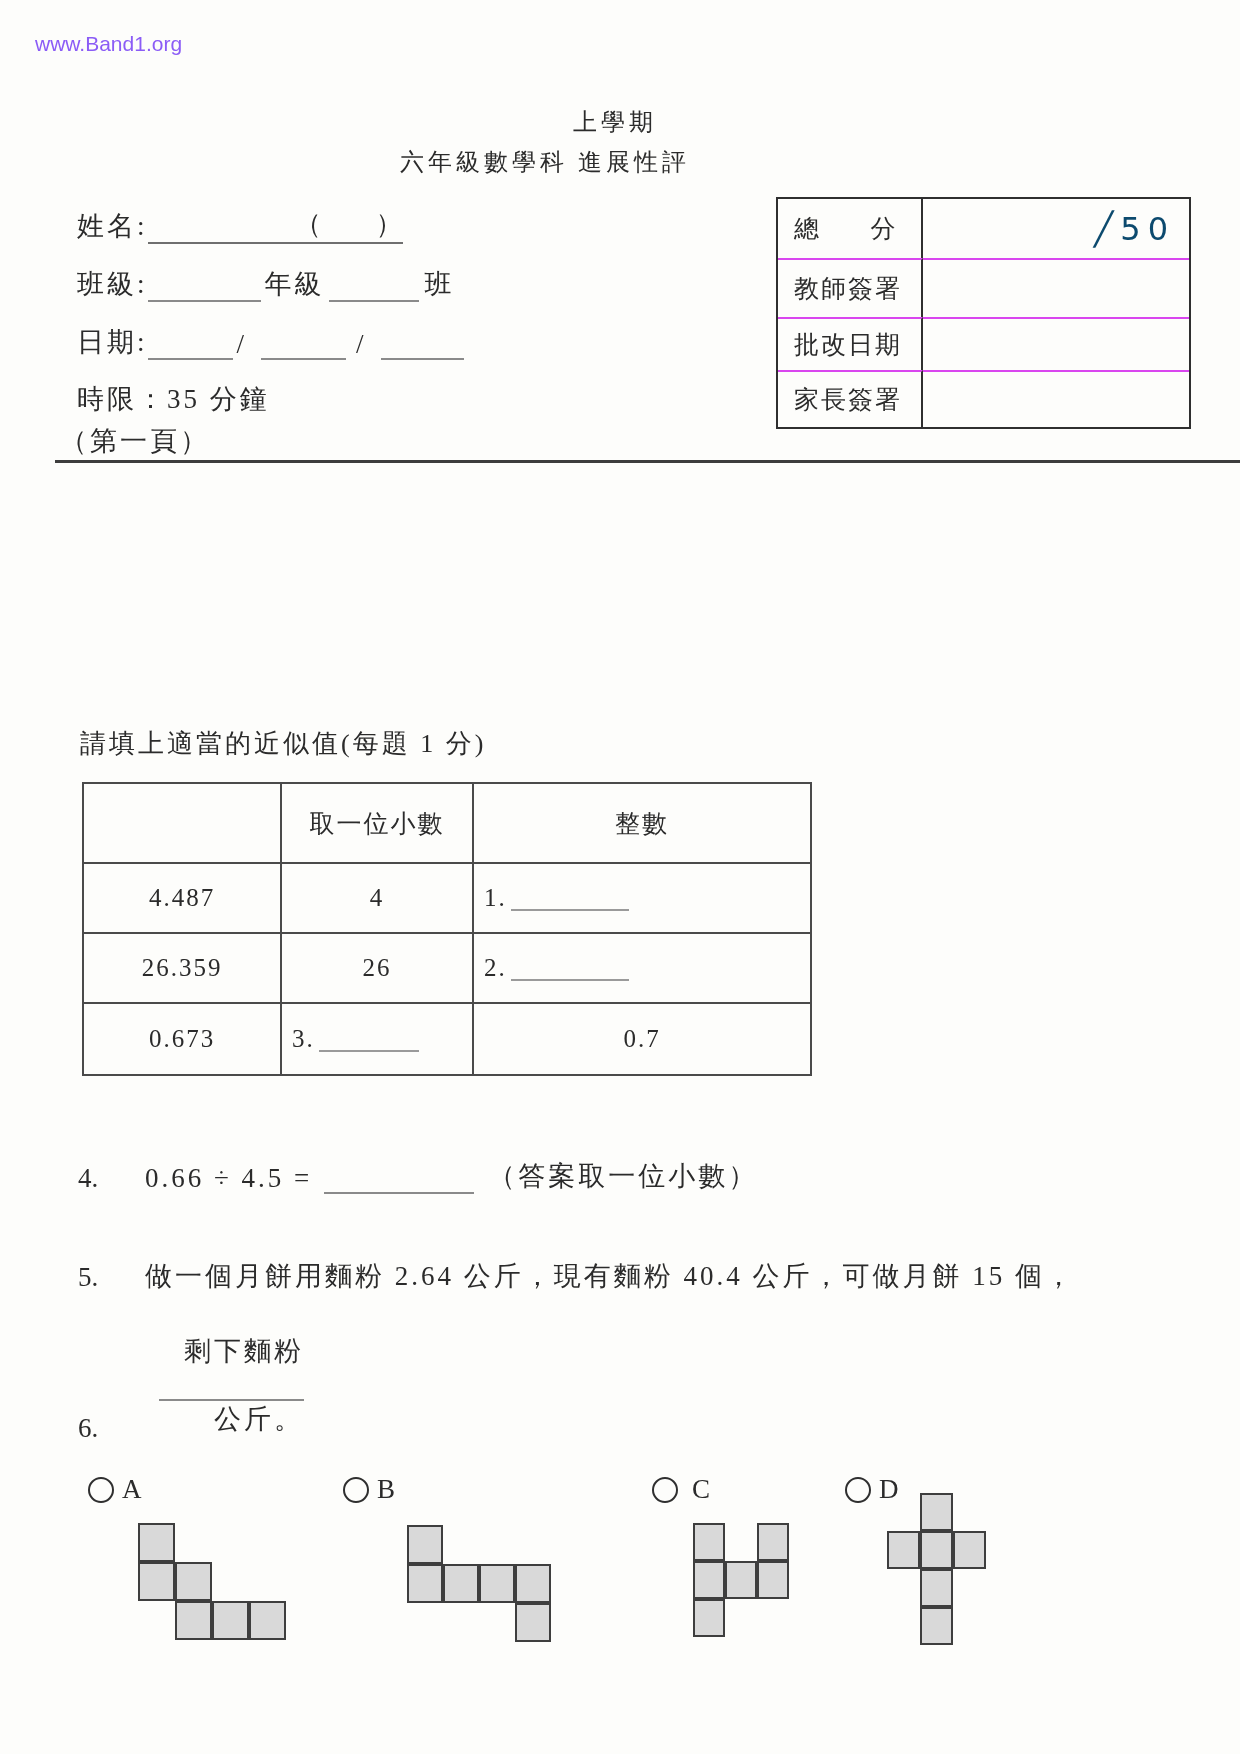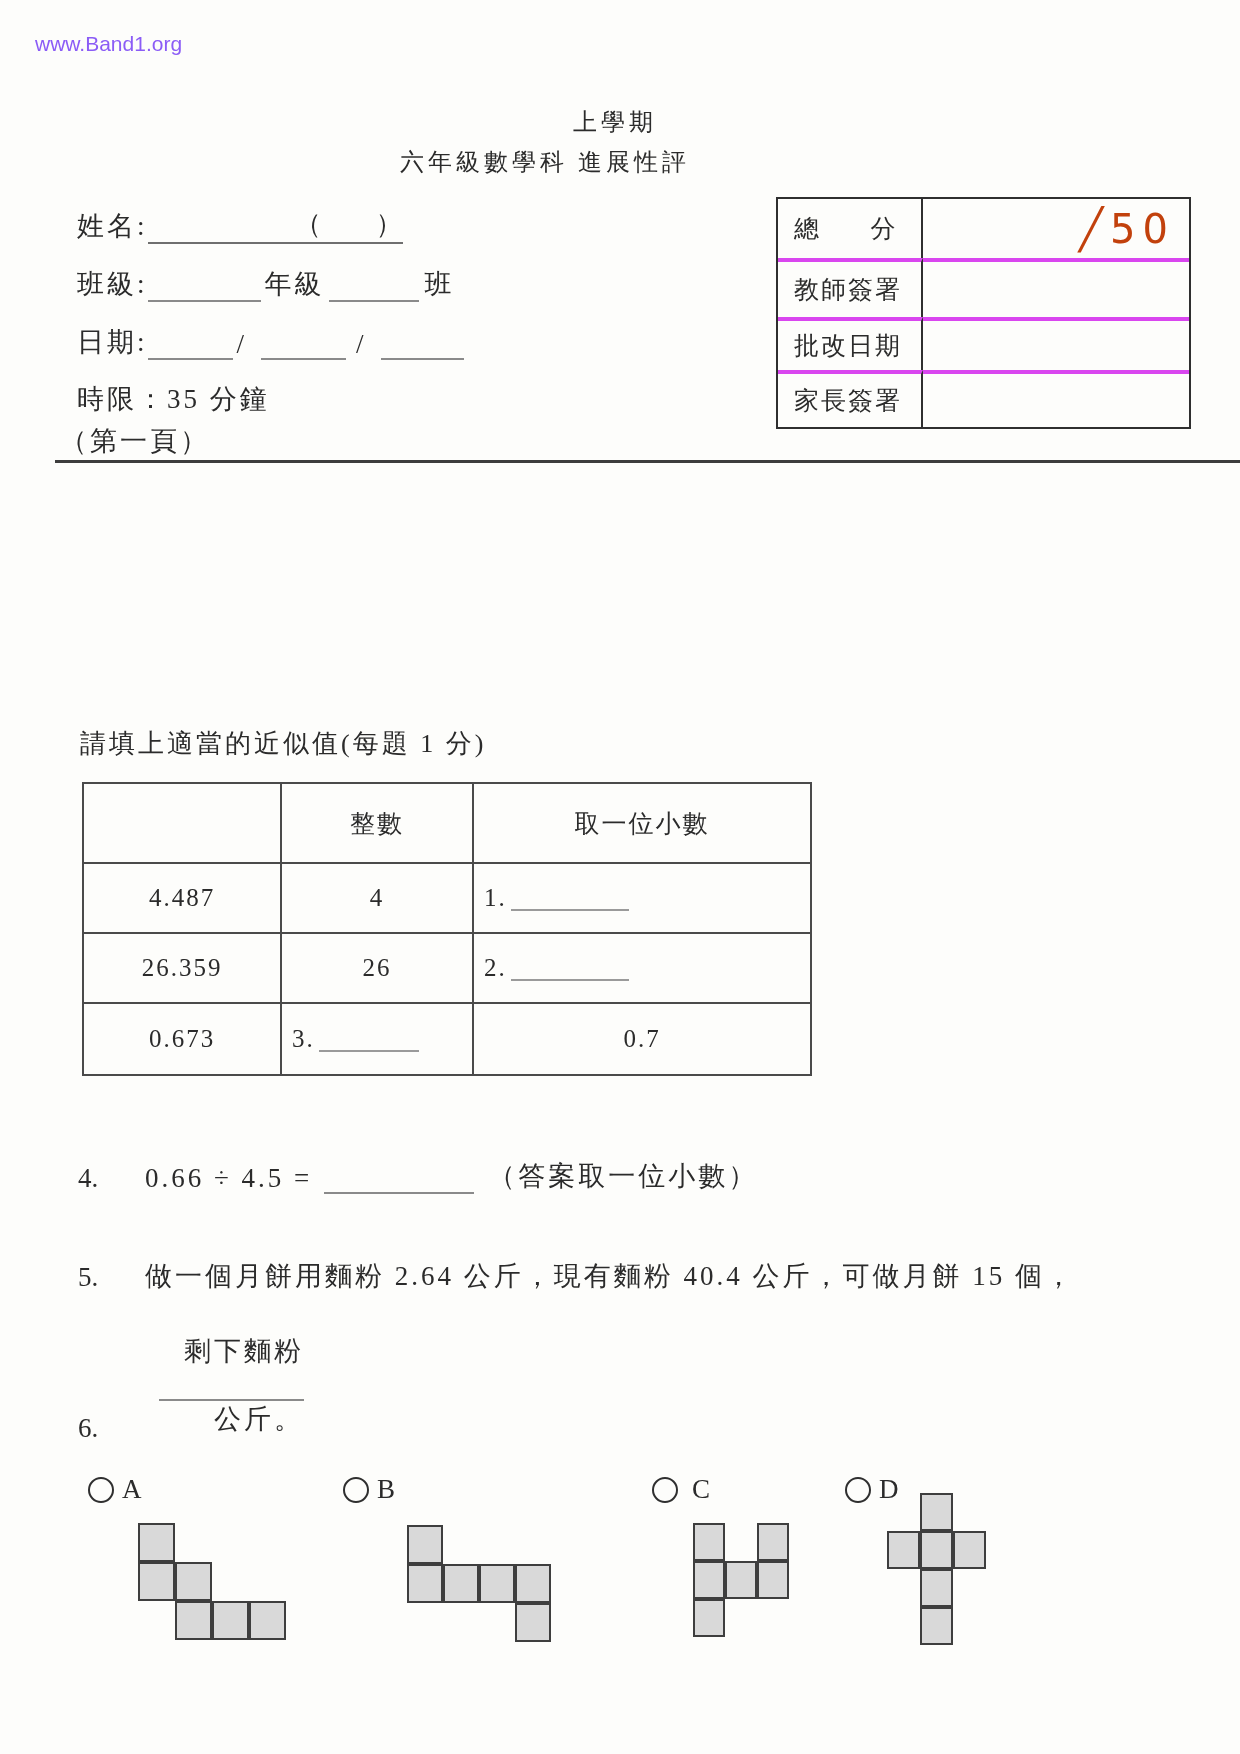--- a/index.html
+++ b/index.html
@@ -24,24 +24,24 @@
   }
   .blank.dark{border-bottom-color:#6f6f6f;}
   .name-blank{width:255px;display:inline-flex;justify-content:flex-end;align-items:flex-end;}
   .paren{letter-spacing:0;}
   .slash{font-size:27px;padding:0 4px;}
   
   .score-table{
     display:grid;grid-template-columns:145px 266px;grid-template-rows:59px 59px 53px 57px;
     border:2px solid #2f2f2f;background:#fdfdfb;
   }
-  .score-cell{border-top:4px solid #d946ef;display:flex;align-items:center;}
+  .score-cell{border-top:2px solid #d946ef;display:flex;align-items:center;}
   .score-cell.first{border-top:none;}
   .score-label{padding-left:16px;font-size:25px;letter-spacing:2px;border-right:2px solid #2f2f2f;white-space:pre;}
-  .score-value{justify-content:flex-end;padding-right:14px;font-size:40px;font-family:"DejaVu Sans",sans-serif;letter-spacing:7px;color:#c2410c;}
+  .score-value{justify-content:flex-end;padding-right:14px;font-size:32px;font-family:"DejaVu Sans",sans-serif;letter-spacing:7px;color:#0c4a6e;}
   
   .page-rule{background:#3d3d3d;height:3px;}
   .instr-box{border:2px solid #333;padding:16px 8px 20px 8px;font-size:26px;letter-spacing:2px;line-height:1.2;}
   .instr-line2{margin-top:46px;}
   
   .round-table{
     display:grid;grid-template-columns:196px 192px 338px;grid-template-rows:78px 70px 70px 72px;
     border:2px solid #4a4a4a;
   }
   .rt-cell{
@@ -121,22 +121,22 @@
   </div>
 
   <div class="abs page-rule" style="left:55px;top:460px;width:1185px;"></div>
 
 
   <div class="abs cjk" style="left:80px;top:726px;font-size:26px;">請填上適當的近似值(每題 1 分)</div>
 
   <div class="abs round-table" style="left:82px;top:782px;width:726px;">
 
     <div class="rt-cell row0 col0"></div>
+    <div class="rt-cell row0">取一位小數</div>
     <div class="rt-cell row0">整數</div>
-    <div class="rt-cell row0">取一位小數</div>
 
     <div class="rt-cell col0">4.487</div>
     <div class="rt-cell">4</div>
     <div class="rt-cell fill">
       <span>1.</span>
       <span class="rt-blank" style="width:118px;"></span>
     </div>
 
     <div class="rt-cell col0">26.359</div>
     <div class="rt-cell">26</div>

